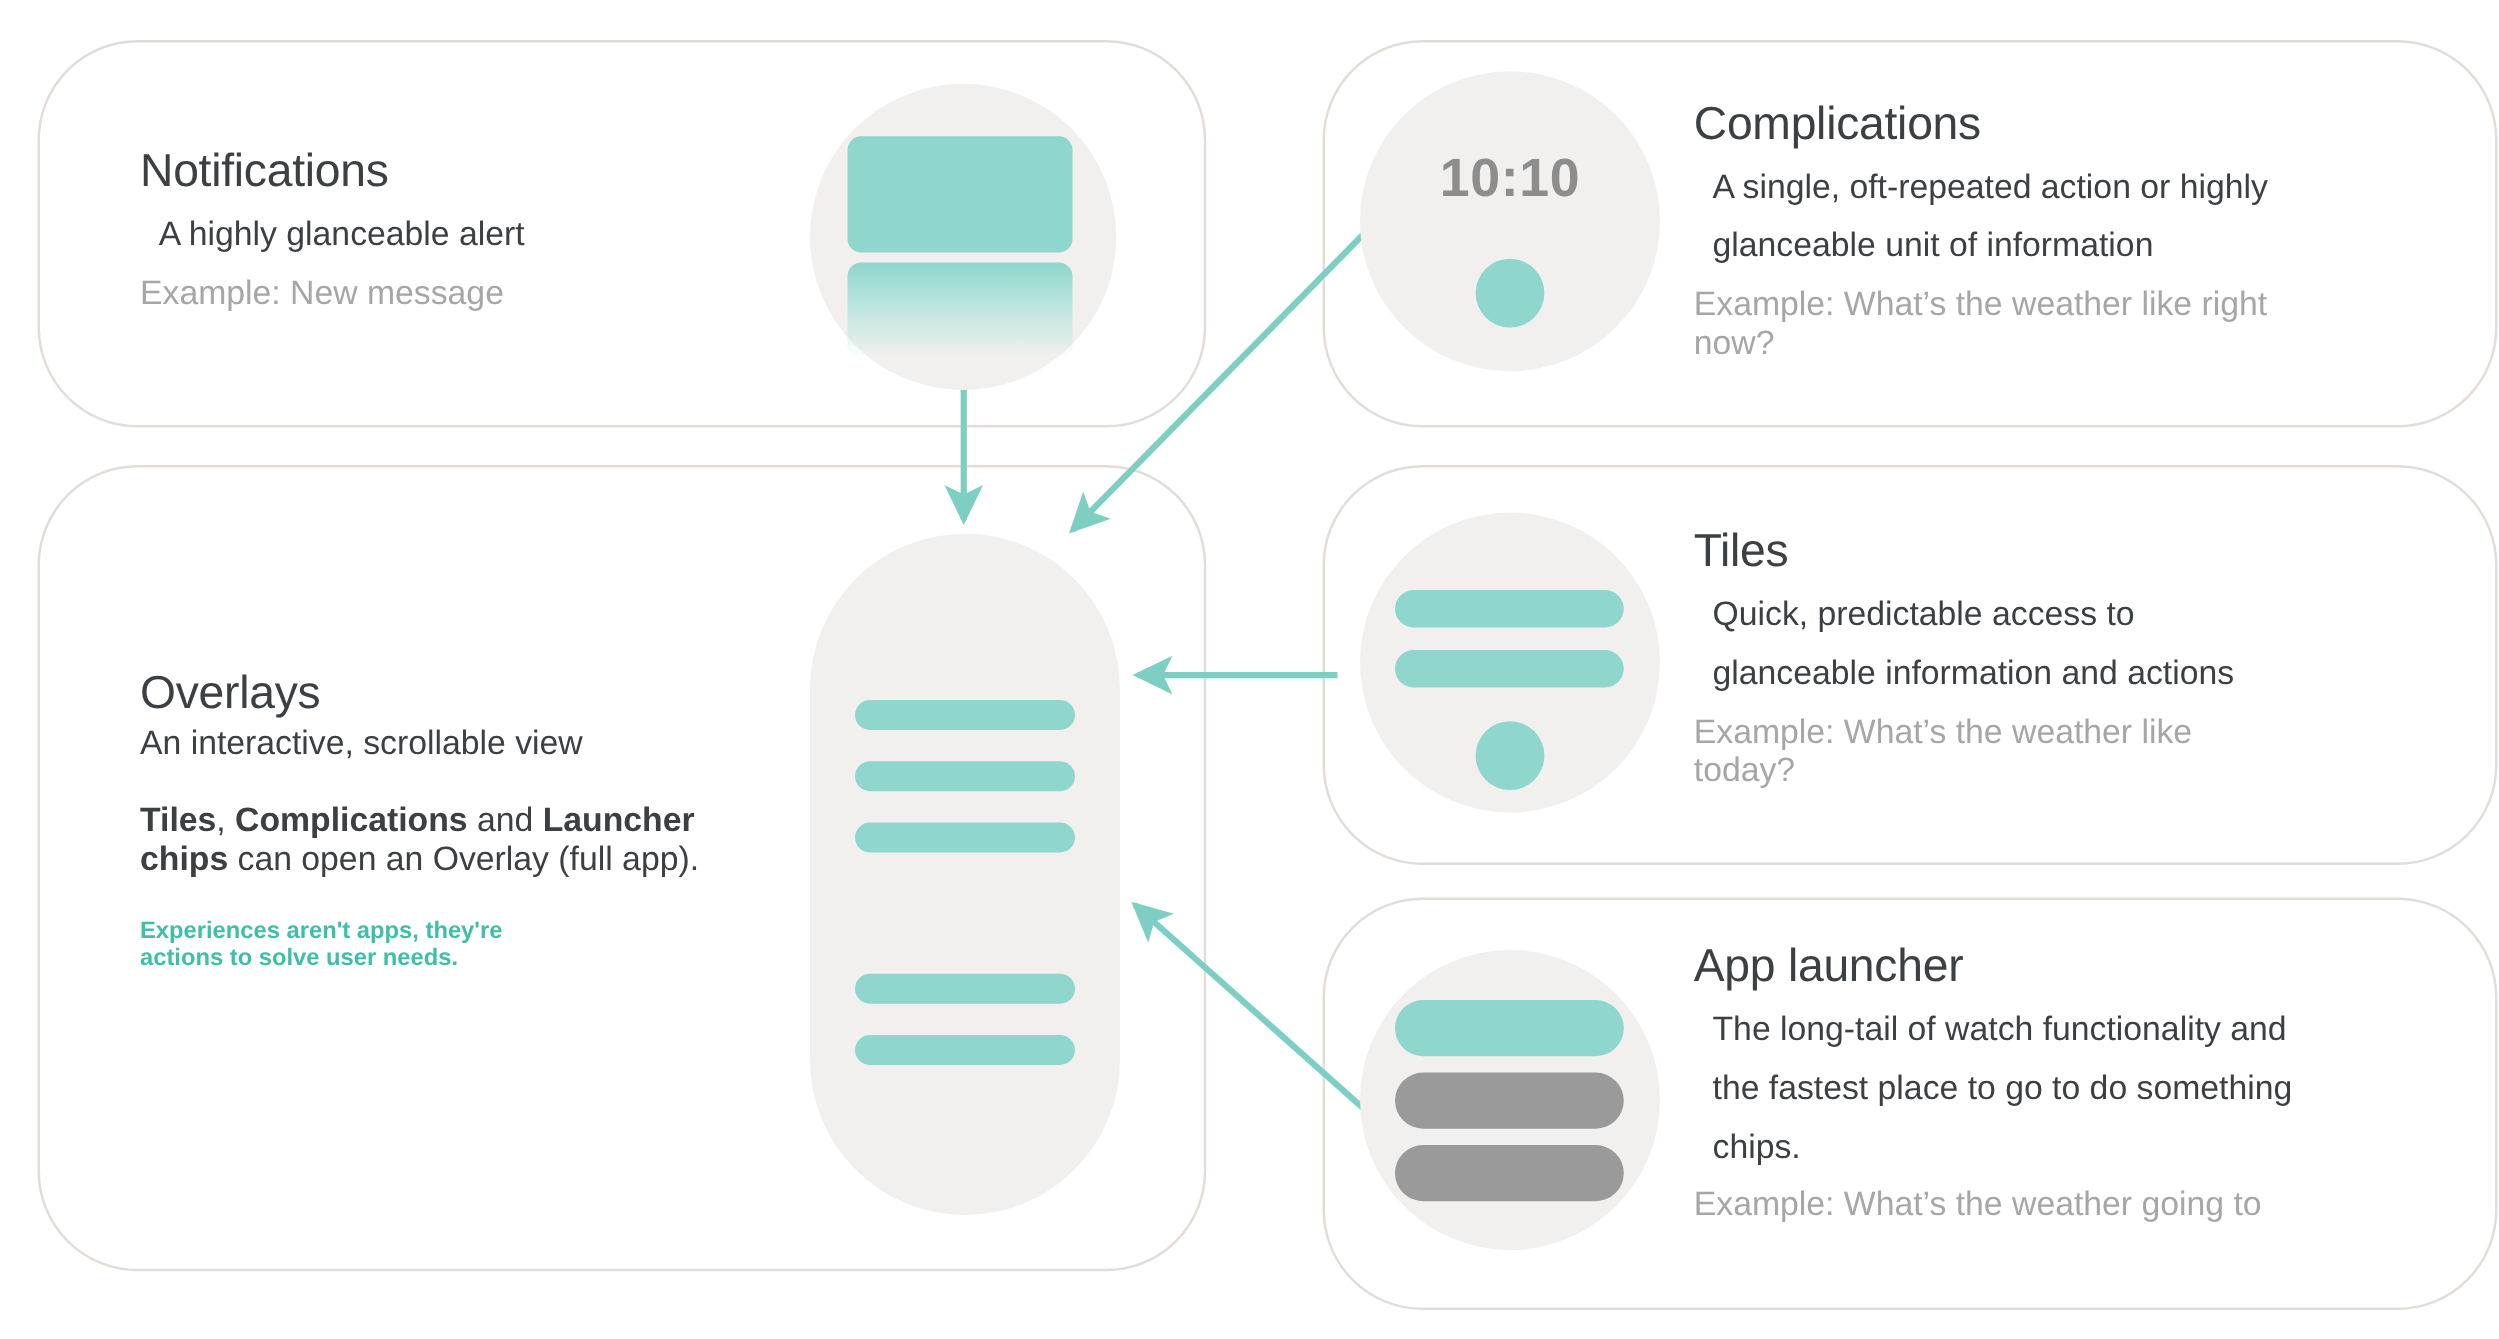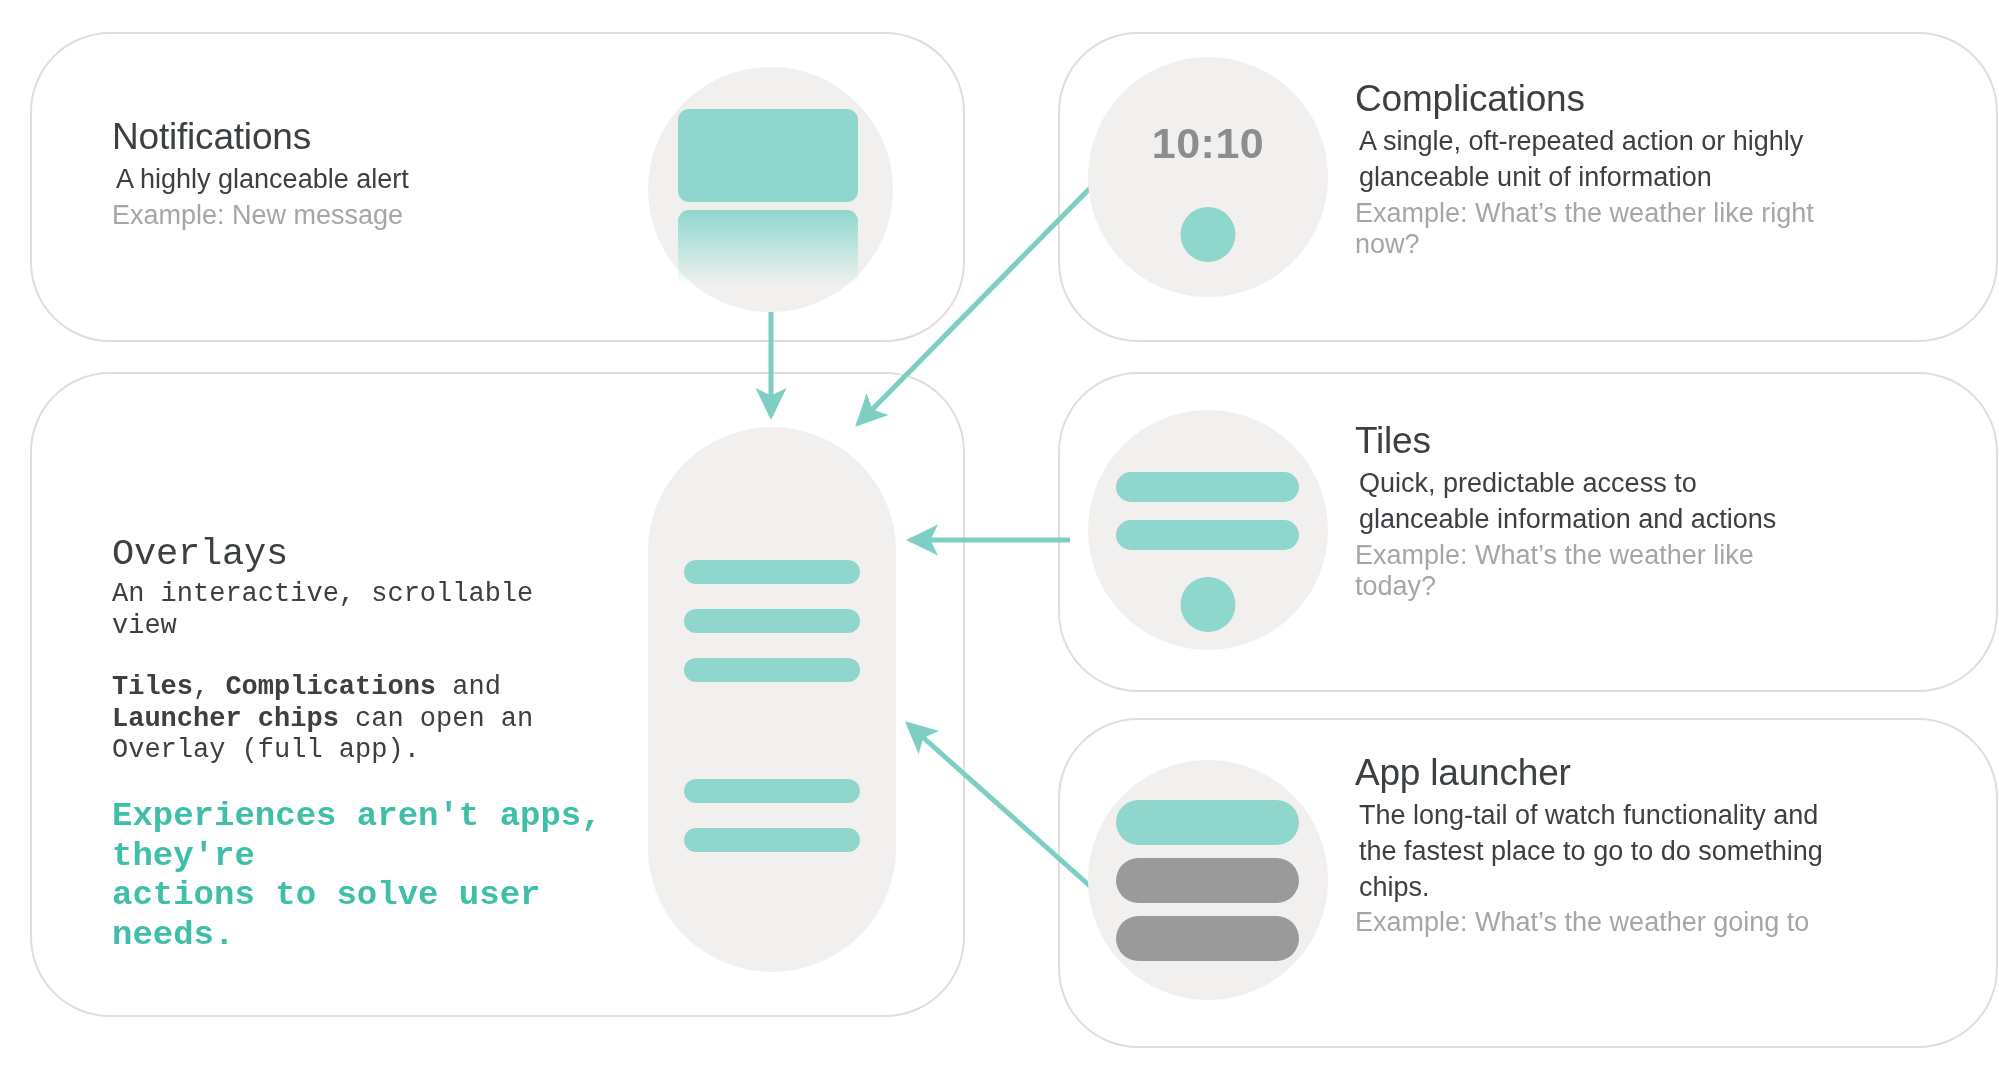--- a/index.html
+++ b/index.html
@@ -27,41 +27,41 @@
   #panel-launcher{     left:1058px;top:718px; width:940px; height:330px; border-radius:80px;}
 
   
   .txt{position:absolute;}
   .title{
     font-size:37px;font-weight:400;color:#3C4043;
     letter-spacing:-0.2px;line-height:1.12;margin:0 0 7px 0;
   }
   .body-line{
     font-size:27px;font-weight:400;color:#3C4043;
-    line-height:1.17;margin:4px;
+    line-height:1.17;margin:15px;
   }
   .example-line{
     font-size:27px;font-weight:400;color:#A6A6A6;
     line-height:1.17;margin:0;
   }
   .sub-title{
     font-size:37px;font-weight:400;color:#3C4043;
     letter-spacing:-0.2px;margin:0 0 4px 0;
   }
   .para{font-size:27px;color:#3C4043;line-height:1.17;margin:0;}
   .para b{font-weight:700;}
   .accent{
-    font-size:34px;font-weight:700;color:#3FBFA8;
+    font-size:19px;font-weight:700;color:#3FBFA8;
     line-height:1.17;margin:0;
   }
   .gap{height:30px;}
 
   #txt-notifications{left:112px;top:116px;width:420px;}
   #txt-complications{left:1355px;top:78px;width:520px;}
-  #txt-overlays{left:112px;top:533px;width:500px;font-family:Liberation Mono, monospace;}
+  #txt-overlays{left:112px;top:533px;width:500px;}
   #txt-tiles{left:1355px;top:420px;width:470px;}
   #txt-launcher{left:1355px;top:752px;width:540px;}
 
   
   .circle{
     position:absolute;border-radius:50%;
     background:#F2F0EE;
   }
   
   #ill-notification{left:648px;top:67px;width:245px;height:245px;}

